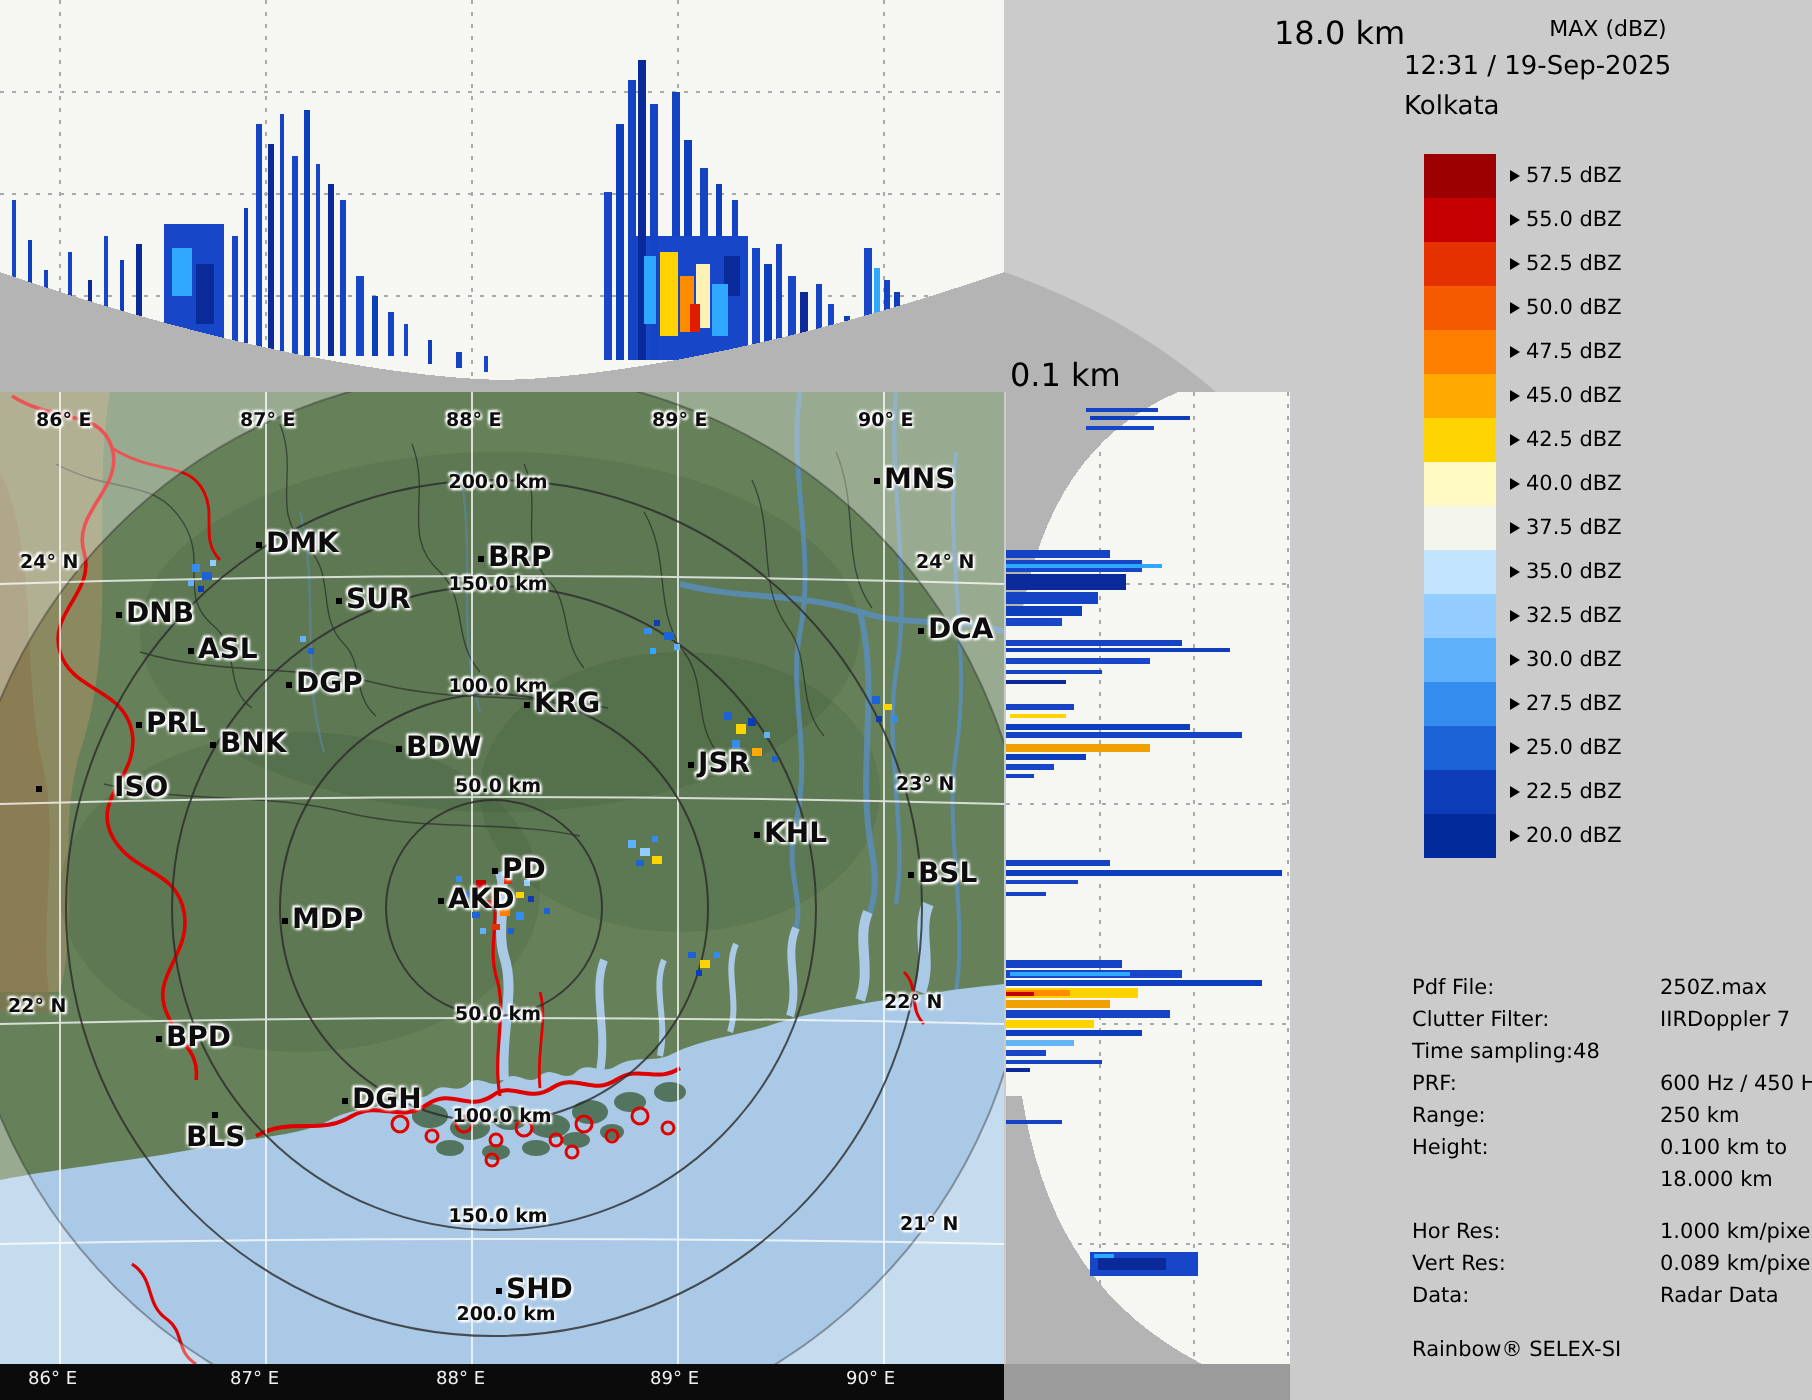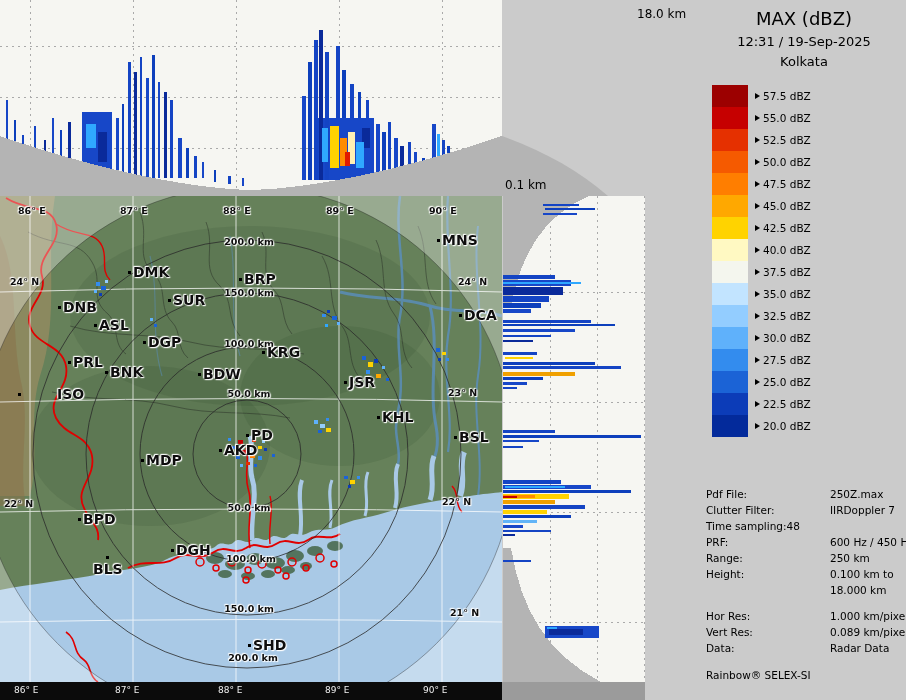--- a/index.html
+++ b/index.html
@@ -15,27 +15,27 @@
   svg{display:block;}
   .overlay{position:absolute;inset:0;pointer-events:none;}
 
   .map-label{position:absolute;font-size:14px;font-weight:bold;color:#0d0d0d;white-space:nowrap;
     text-shadow:0 0 2px #fff,0 0 2px #fff,1px 1px 1px #fff,-1px -1px 1px #fff;}
   .ring-label{transform:translateX(-50%);font-size:9.5px;}
   .grid-label{font-size:9.5px;}
   .city{display:flex;align-items:center;gap:2px;}
   .city .dot{width:3px;height:3px;background:#000;display:inline-block;flex:none;}
 
-  .height-label{position:absolute;font-size:12px;color:#000;z-index:5;}
+  .height-label{position:absolute;font-size:16px;color:#000;z-index:5;}
   #height-top{left:637px;top:7px;}
   #height-bottom{left:505px;top:178px;}
 
   #legend{position:absolute;left:702px;top:0;width:204px;}
-  .legend-title{text-align:center;font-size:18px;margin-top:8px;}
-  .legend-sub{text-align:center;font-size:13px;margin-top:5px;}
+  .legend-title{text-align:center;font-size:11px;margin-top:8px;}
+  .legend-sub{font-size:13px;margin-top:5px;}
   #legend-scale{margin-top:16px;margin-left:10px;}
   .legend-row{display:flex;align-items:center;height:22px;}
   .swatch{width:36px;height:22px;flex:none;background:#888;}
   .checker{background-color:#fff;background-image:
      linear-gradient(45deg,#b9b9b9 25%,transparent 25%,transparent 75%,#b9b9b9 75%),
      linear-gradient(45deg,#b9b9b9 25%,#fff 25%,#fff 75%,#b9b9b9 75%);
      background-size:8px 8px;background-position:0 0,4px 4px;}
   .legend-label{display:flex;align-items:center;margin-left:7px;font-size:10.5px;}
   .arrow{width:0;height:0;border-top:3px solid transparent;border-bottom:3px solid transparent;
          border-left:5px solid #000;margin-right:3px;}

